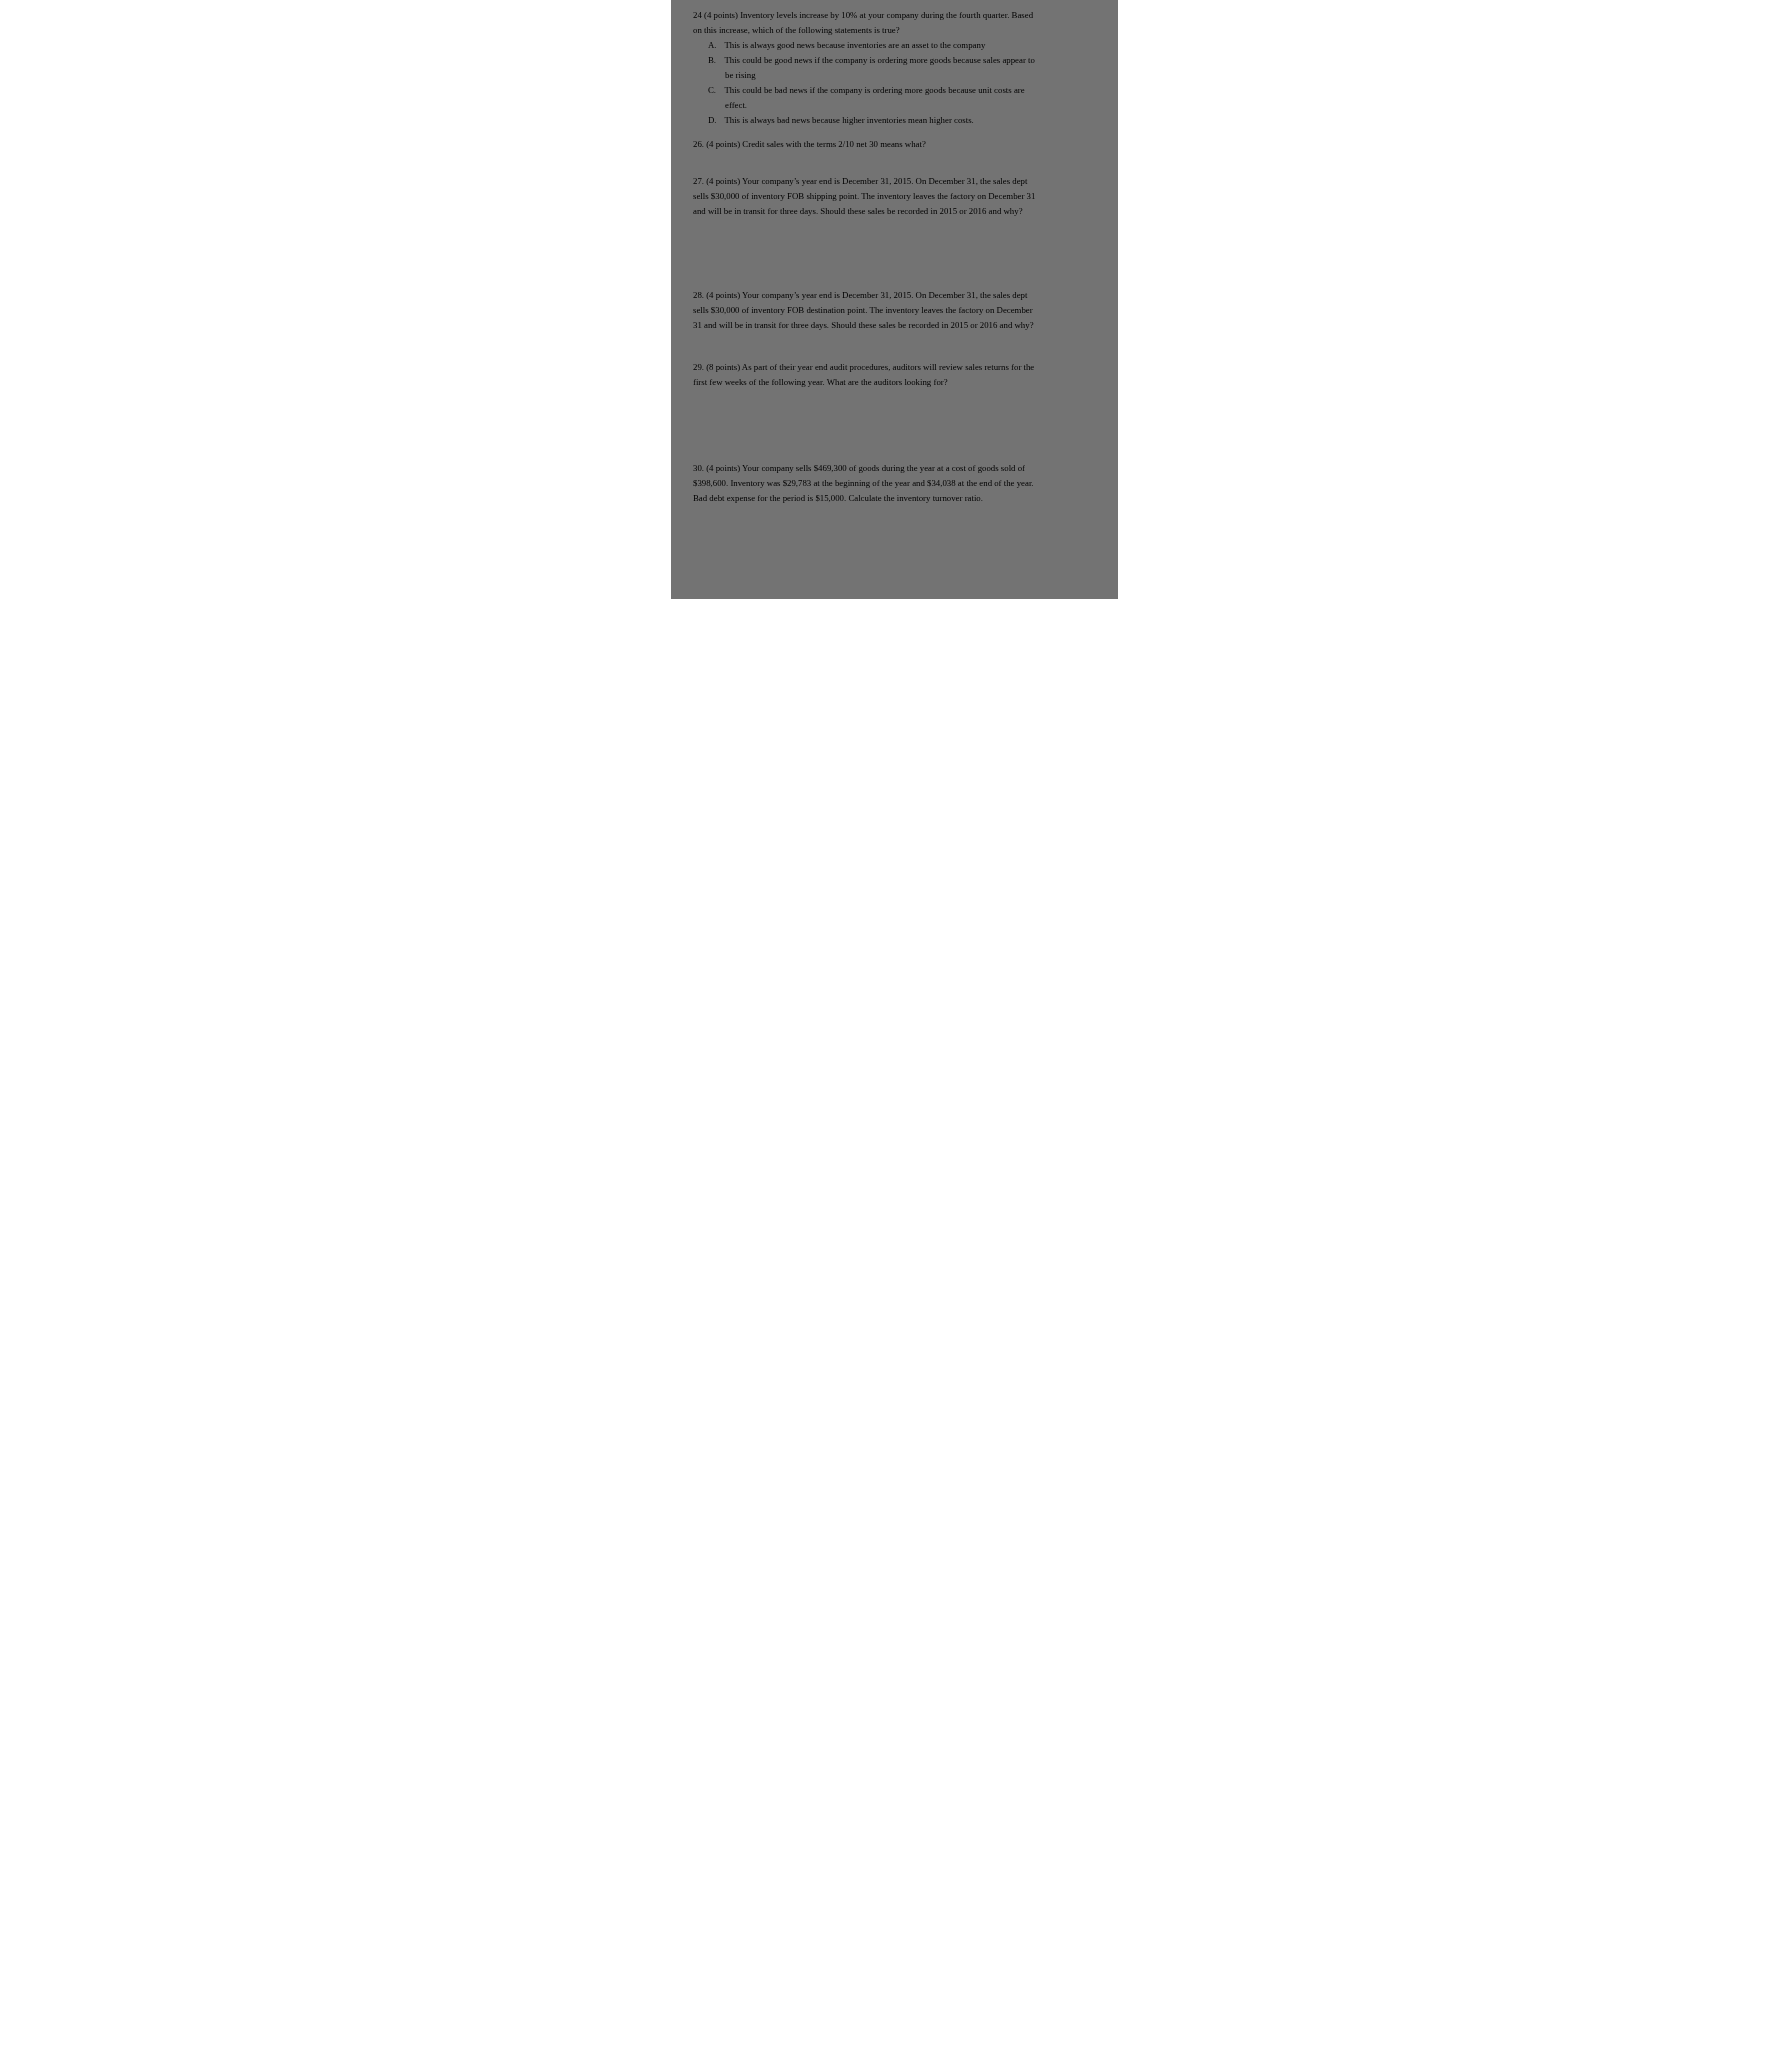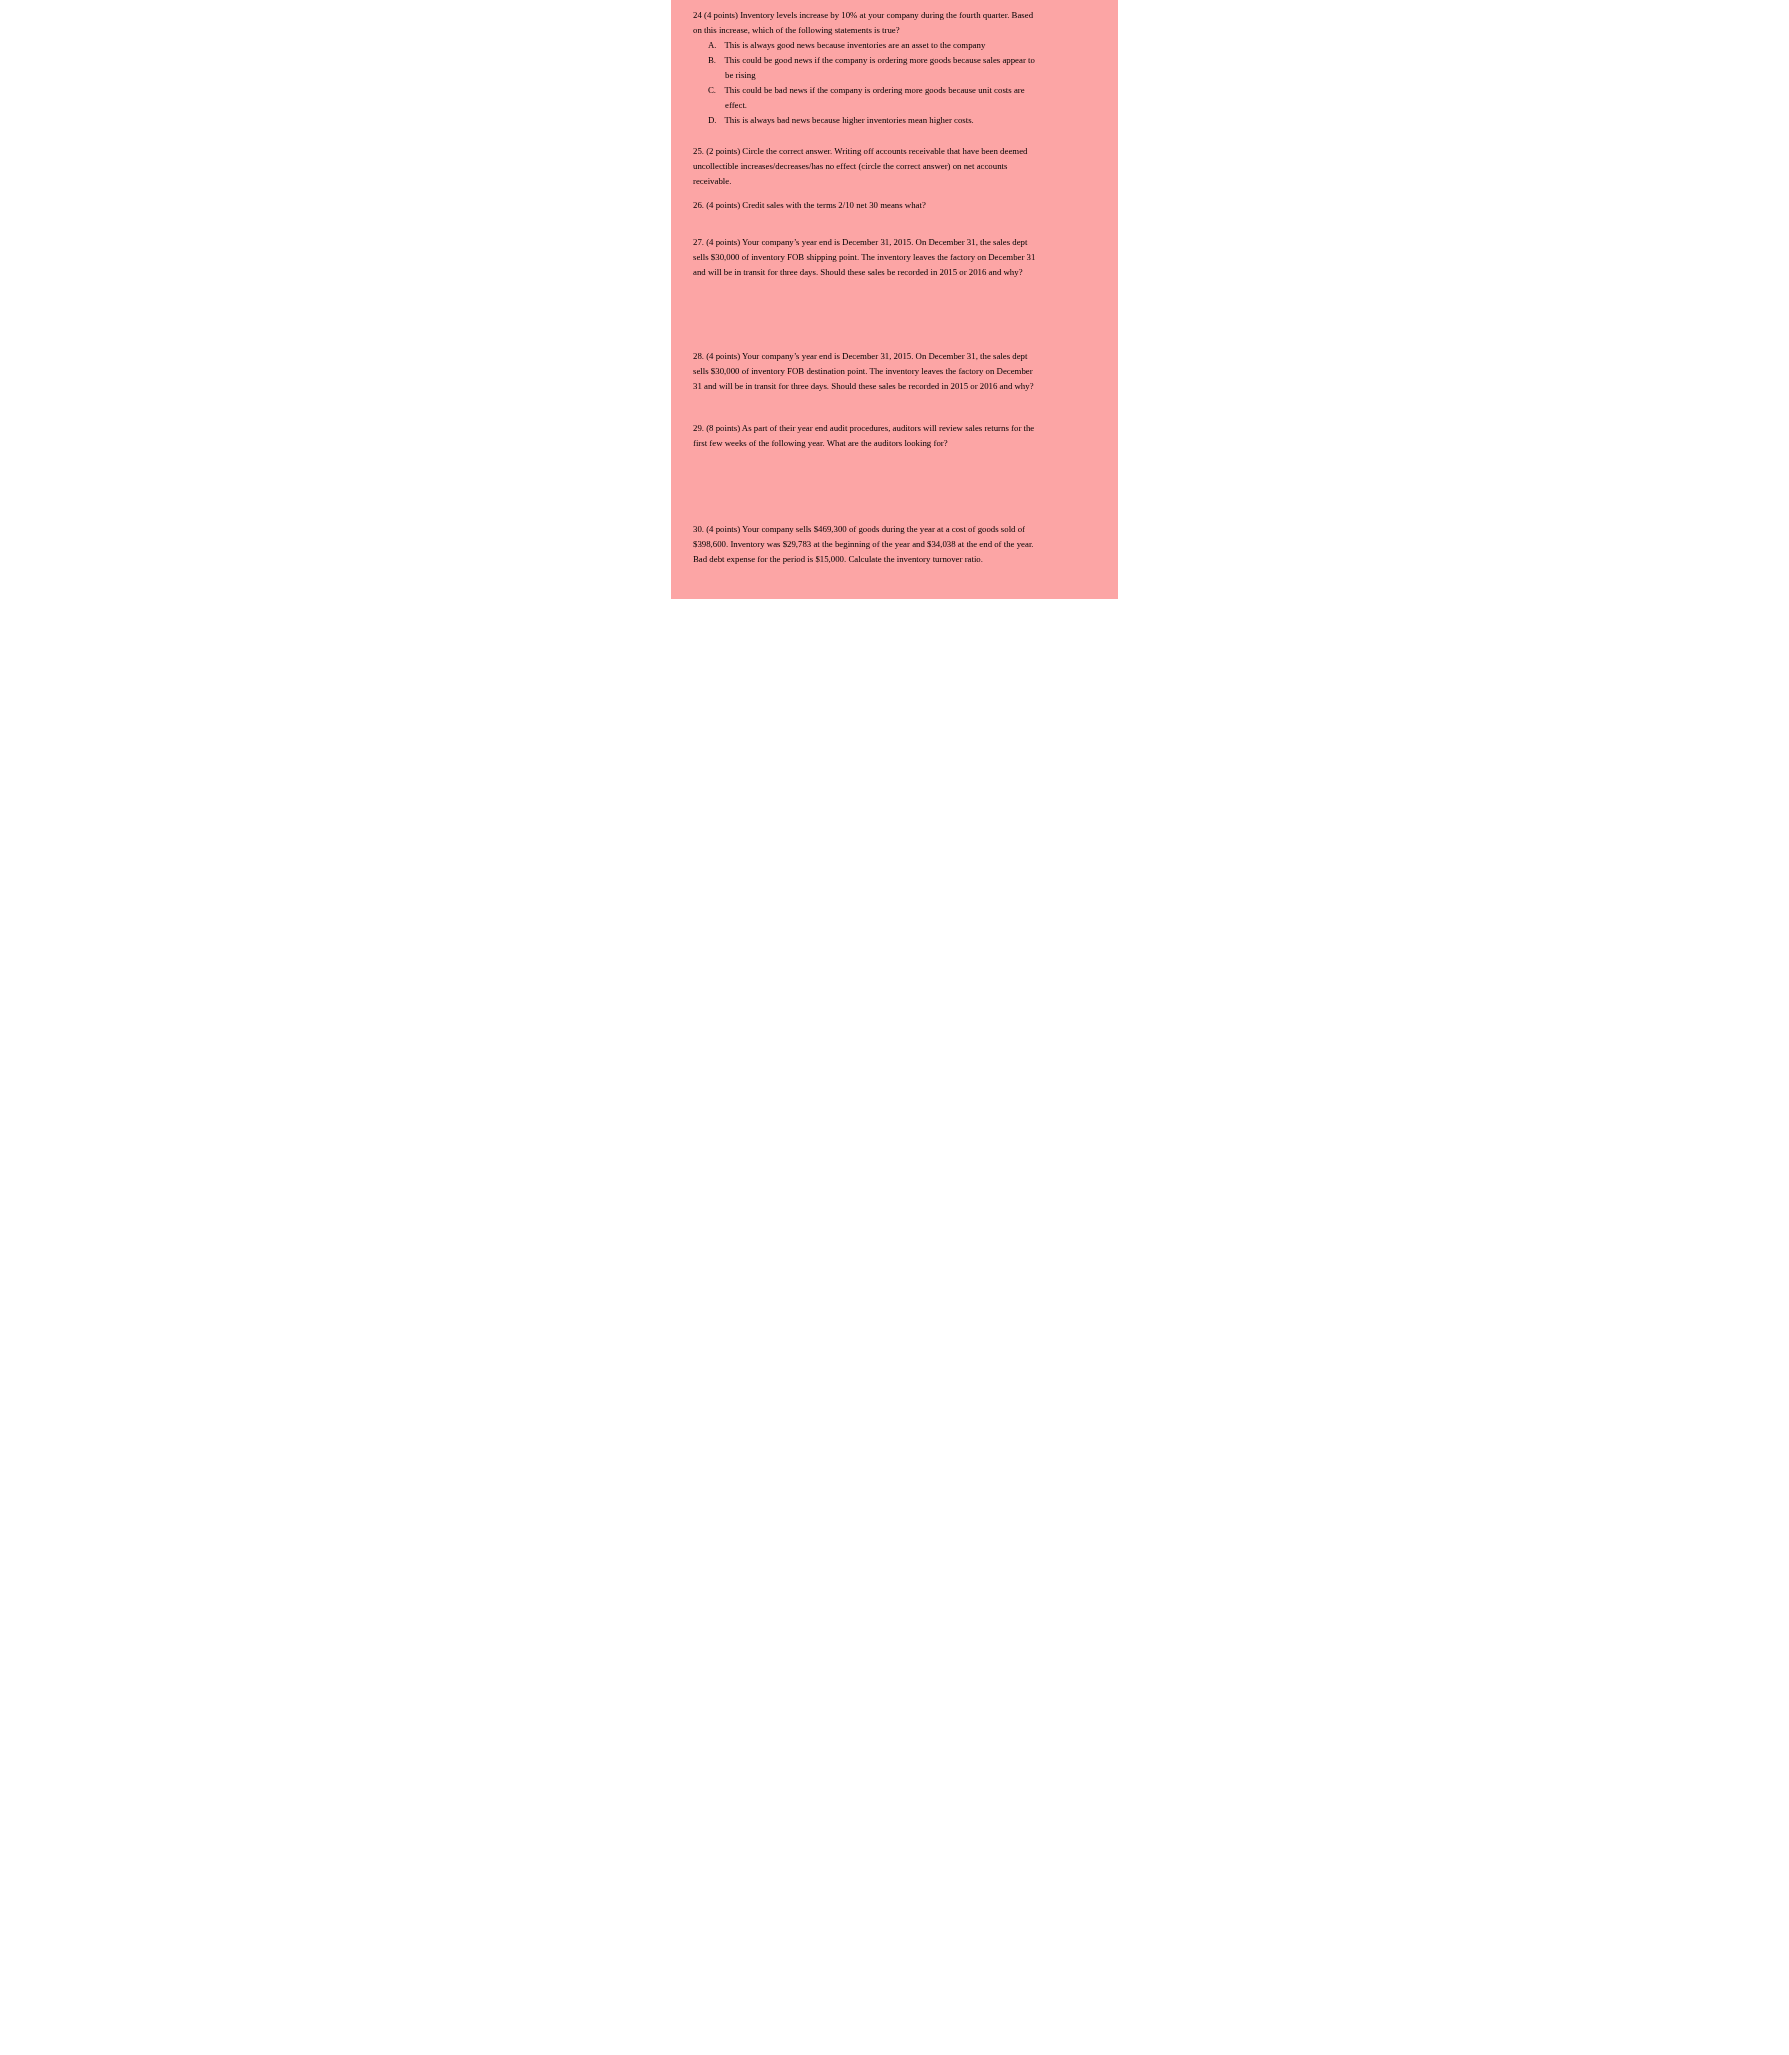--- a/index.html
+++ b/index.html
@@ -5,21 +5,21 @@
   html, body {
     margin: 0;
     padding: 0;
     background: #ffffff;
   }
   .page {
     position: relative;
     width: 447px;
     height: 599px;
     margin: 0 auto;
-    background: #fca5a5;
+    background: #737373;
     color: #000000;
     font-family: "Liberation Serif", "DejaVu Serif", serif;
     font-size: 8.8px;
     box-sizing: border-box;
     padding: 7.8px 24px 0 22px;
     overflow: hidden;
   }
   .question { margin: 0; padding: 0; }
   .line {
     line-height: 15px;
@@ -69,25 +69,20 @@
     <div class="line opt-cont">be rising</div>
     <div class="line opt-first">
       <span class="opt-label">C.</span><span>This could be bad news if the company is ordering more goods because unit costs are</span>
     </div>
     <div class="line opt-cont">effect.</div>
     <div class="line opt-first">
       <span class="opt-label">D.</span><span>This is always bad news because higher inventories mean higher costs.</span>
     </div>
   </section>
 
-  <section class="question mt-q25">
-    <div class="line">25. (2 points) Circle the correct answer. Writing off accounts receivable that have been deemed</div>
-    <div class="line">uncollectible increases/decreases/has no effect (circle the correct answer) on net accounts</div>
-    <div class="line">receivable.</div>
-  </section>
 
   <section class="question mt-q26">
     <div class="line">26. (4 points) Credit sales with the terms 2/10 net 30 means what?</div>
   </section>
 
   <section class="question mt-q27">
     <div class="line">27. (4 points) Your company’s year end is December 31, 2015. On December 31, the sales dept</div>
     <div class="line">sells $30,000 of inventory FOB shipping point. The inventory leaves the factory on December 31</div>
     <div class="line">and will be in transit for three days. Should these sales be recorded in 2015 or 2016 and why?</div>
   </section>

